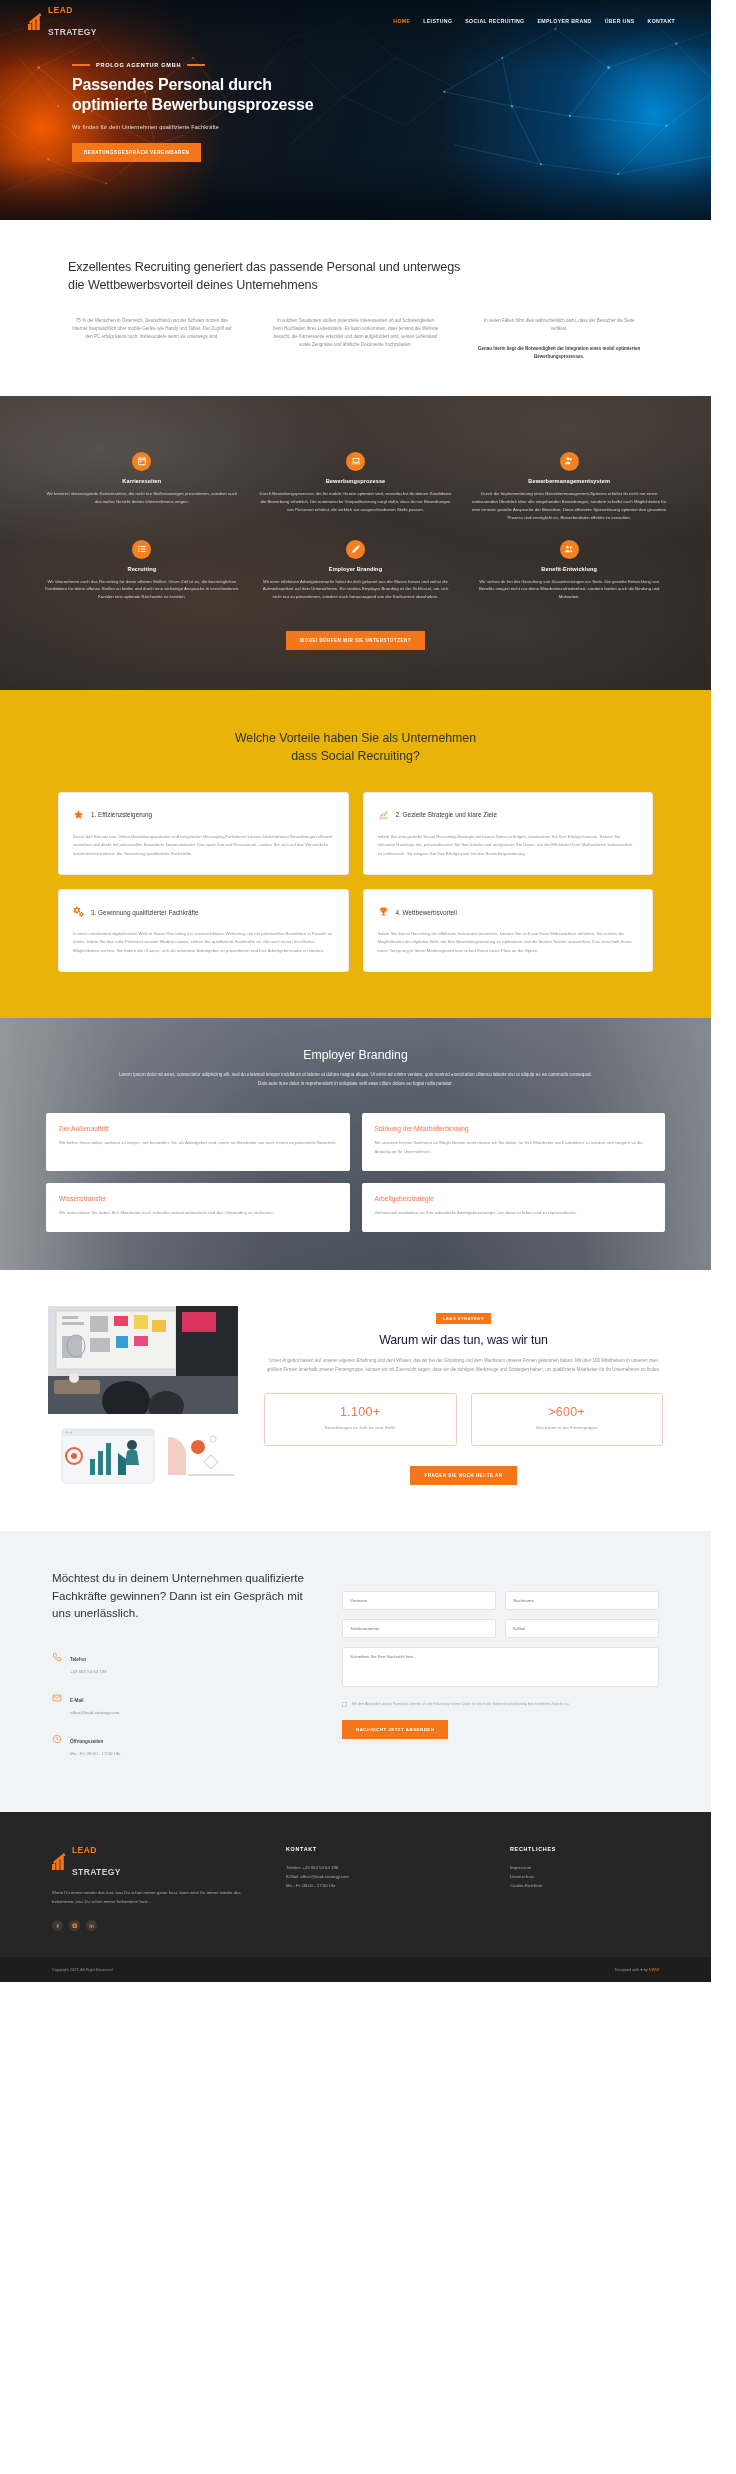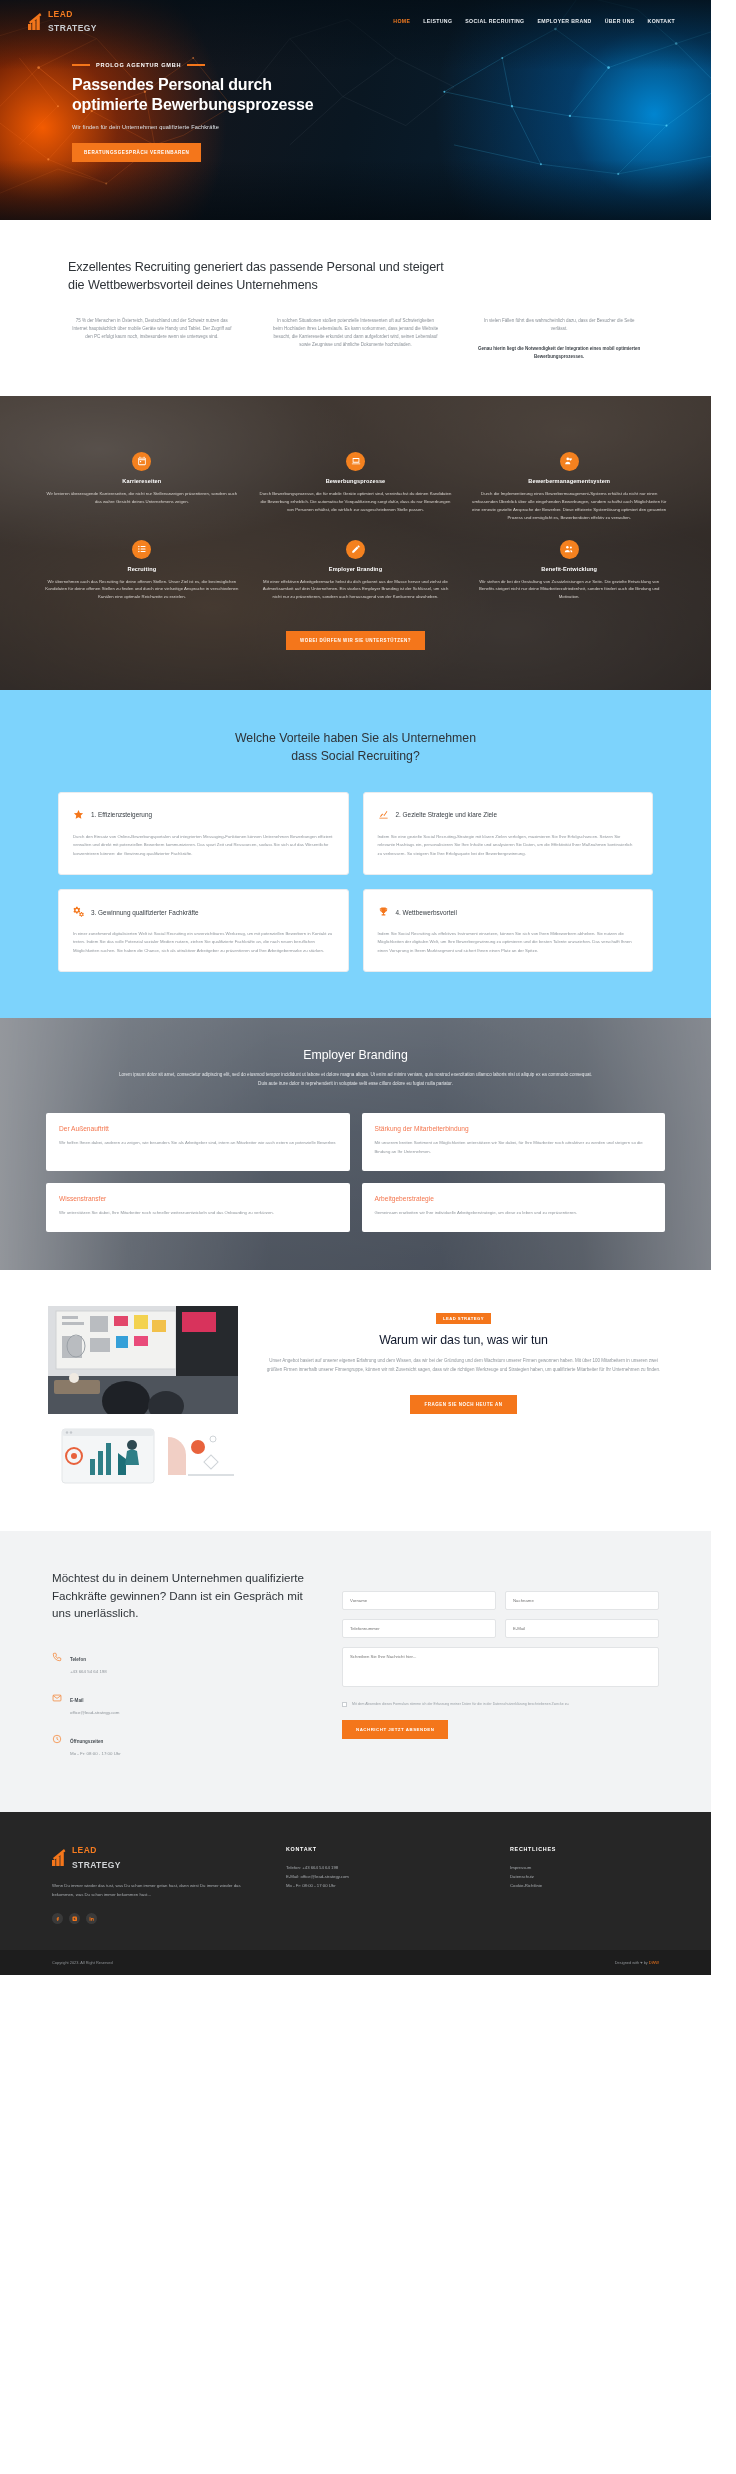--- a/index.html
+++ b/index.html
@@ -36,21 +36,21 @@
   .nav {
     position:relative; z-index:5;
     display:flex; align-items:center;
     padding:8px 28px 0 28px;
     height:34px;
   }
   .logo { display:flex; align-items:center; gap:4px; }
   .logo-mark { width:16px; height:17px; position:relative; }
   .logo-text { line-height:1; }
   .logo-l1 { color:#f47b20; font-size:8.5px; font-weight:bold; letter-spacing:.4px; display:block; }
-  .logo-l2 { color:#c9cdd2; font-size:8.5px; font-weight:bold; letter-spacing:.4px; display:block; margin-top:6px;}
+  .logo-l2 { color:#c9cdd2; font-size:8.5px; font-weight:bold; letter-spacing:.4px; display:block; margin-top:13px;}
   .nav-links { margin-left:auto; display:flex; gap:13px; align-items:center; padding-right:8px; }
   .nav-link { font-size:5.2px; letter-spacing:.35px; color:#e9edf1; font-weight:bold; text-decoration:none; white-space:nowrap; }
   .nav-link.active { color:#f47b20; }
 
   
   .hero-copy { position:relative; z-index:5; margin:28px 0 0 72px; width:330px; }
   .eyebrow { display:flex; align-items:center; gap:6px; margin-bottom:7px; }
   .eyebrow .bar { width:18px; height:1.5px; background:#f4761b; display:block; }
   .eyebrow .txt { font-size:5.6px; letter-spacing:.7px; color:#fff; font-weight:bold; white-space:nowrap;}
   .hero-h1 { color:#fff; font-size:16px; line-height:1.28; font-weight:bold; letter-spacing:-.2px; }
@@ -101,21 +101,21 @@
   .svc-title { color:#fff; font-size:5.6px; font-weight:bold; letter-spacing:.1px; }
   .svc-body { color:#d9d4cf; font-size:4.3px; line-height:1.85; margin-top:6px; }
   .svc-cta {
     display:block; margin:30px auto 0 auto;
     background:#f4761b; color:#fff; border:none; cursor:pointer;
     font-size:4.5px; font-weight:bold; letter-spacing:.5px;
     padding:7px 14px;
   }
 
   
-  .vorteile { padding:40px 58px 46px 58px; background:#7dd3fc; }
+  .vorteile { padding:40px 58px 46px 58px; background:#eab308; }
   .vorteile h2 { text-align:center; font-size:12.3px; font-weight:normal; color:#2e3338; line-height:1.45; }
   .v-grid { display:grid; grid-template-columns:1fr 1fr; gap:14px; margin-top:26px; }
   .v-card { border:1px solid #e9ecef; border-radius:3px; padding:13px 14px 16px 14px; background:#fff; }
   .v-head { display:flex; align-items:center; gap:7px; }
   .v-head svg { width:11px; height:11px; fill:#f4761b; flex:none; }
   .v-head .t { font-size:6.4px; color:#3a4046; }
   .v-body { font-size:4.3px; line-height:1.95; color:#8f959b; margin-top:9px; }
 
   
   .eb { position:relative; padding:30px 46px 38px 46px; overflow:hidden; }
@@ -314,21 +314,21 @@
         <span>Passendes Personal durch</span><br>
         <span>optimierte Bewerbungsprozesse</span>
       </h1>
       <div class="hero-sub">Wir finden für dein Unternehmen qualifizierte Fachkräfte</div>
       <button class="btn-primary">BERATUNGSGESPRÄCH VEREINBAREN</button>
     </div>
   </section>
 
   <section class="intro">
     <h2>
-      <span>Exzellentes Recruiting generiert das passende Personal und steigert</span><br>
+      <span>Exzellentes Recruiting generiert das passende Personal und unterwegs</span><br>
       <span>die Wettbewerbsvorteil deines Unternehmens</span>
     </h2>
     <div class="intro-cols">
       <div class="intro-col">
         <p>75 % der Menschen in Österreich, Deutschland und der Schweiz nutzen das Internet hauptsächlich über mobile Geräte wie Handy und Tablet. Der Zugriff auf den PC erfolgt kaum noch, insbesondere wenn sie unterwegs sind.</p>
       </div>
       <div class="intro-col">
         <p>In solchen Situationen stoßen potenzielle Interessenten oft auf Schwierigkeiten beim Hochladen ihres Lebenslaufs. Es kann vorkommen, dass jemand die Website besucht, die Karriereseite erkundet und dann aufgefordert wird, seinen Lebenslauf sowie Zeugnisse und ähnliche Dokumente hochzuladen.</p>
       </div>
       <div class="intro-col">
@@ -546,20 +546,30 @@
           <path d="M140 52 h46" stroke="#cfd4d8" stroke-width="1.5"></path>
           <circle cx="165" cy="16" r="3" fill="none" stroke="#cfd4d8" stroke-width="1"></circle>
           <rect x="158" y="34" width="10" height="10" transform="rotate(45 163 39)" fill="none" stroke="#cfd4d8"></rect>
         </svg>
       </div>
     </div>
     <div class="warum-right">
       <span class="badge">LEAD STRATEGY</span>
       <h2>Warum wir das tun, was wir tun</h2>
       <p class="lead">Unser Angebot basiert auf unserer eigenen Erfahrung und dem Wissen, das wir bei der Gründung und dem Wachstum unserer Firmen gewonnen haben. Mit über 100 Mitarbeitern in unseren zwei größten Firmen innerhalb unserer Firmengruppe, können wir mit Zuversicht sagen, dass wir die richtigen Werkzeuge und Strategien haben, um qualifizierte Mitarbeiter für Ihr Unternehmen zu finden.</p>
+      <div class="stats">
+        <div class="stat">
+          <div class="num">1.100+</div>
+          <div class="lbl">Bewerbungen im Jahr für eine Stelle</div>
+        </div>
+        <div class="stat">
+          <div class="num">&gt;600+</div>
+          <div class="lbl">Wachstum in der Firmengruppe</div>
+        </div>
+      </div>
       <button class="warum-cta">FRAGEN SIE NOCH HEUTE AN</button>
     </div>
   </section>
 
   <section class="contact">
     <div class="contact-left">
       <h2>Möchtest du in deinem Unternehmen qualifizierte Fachkräfte gewinnen? Dann ist ein Gespräch mit uns unerlässlich.</h2>
       <div class="ci-list">
         <div class="ci">
           <span class="ci-ico">

